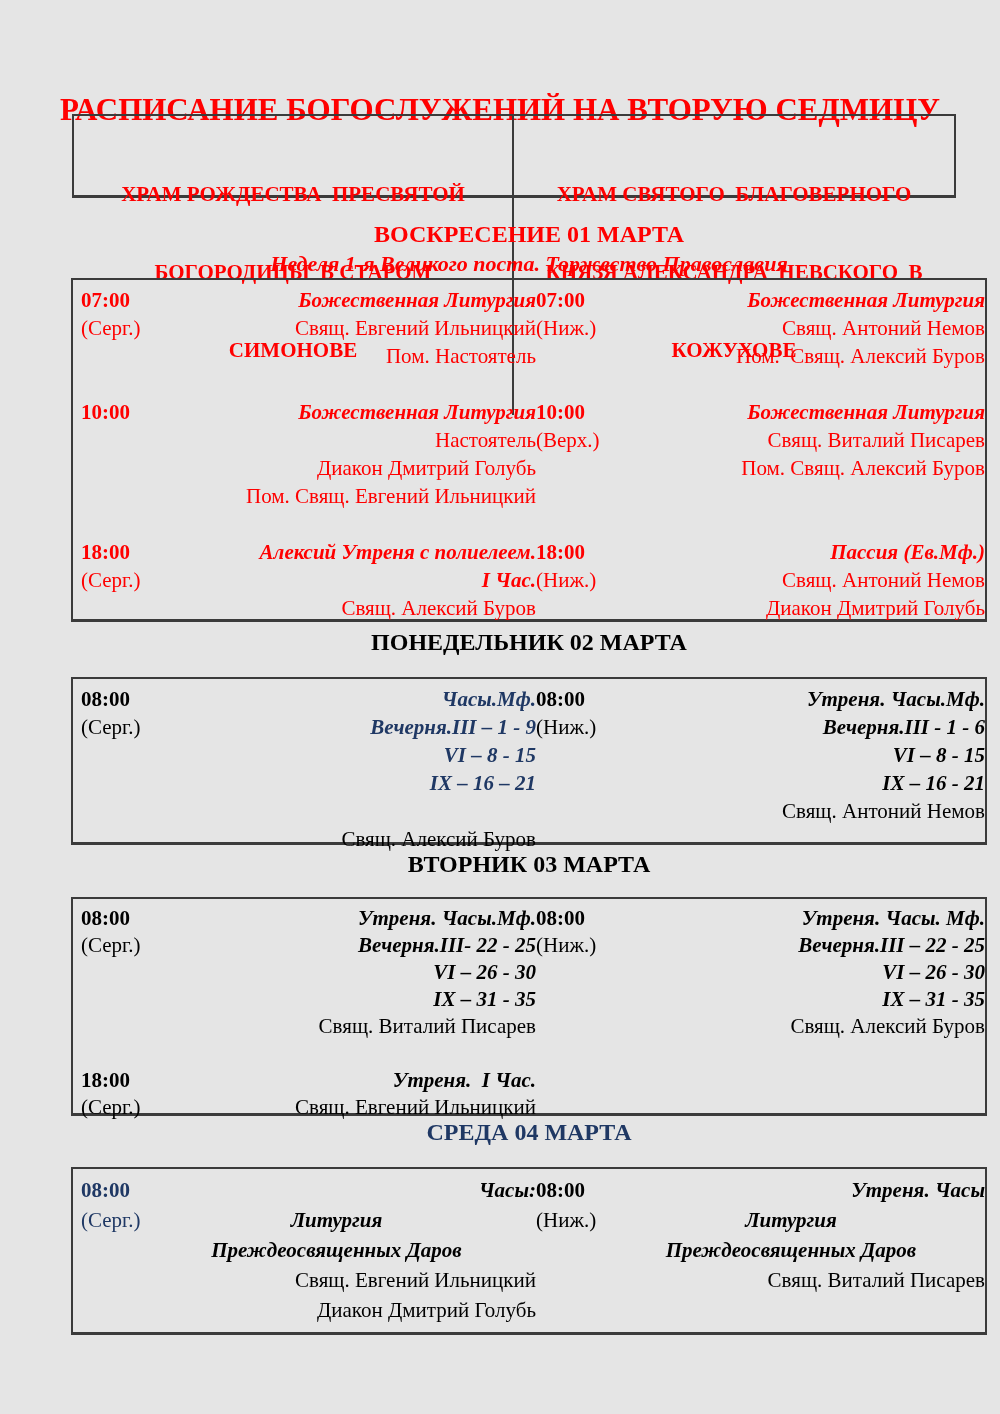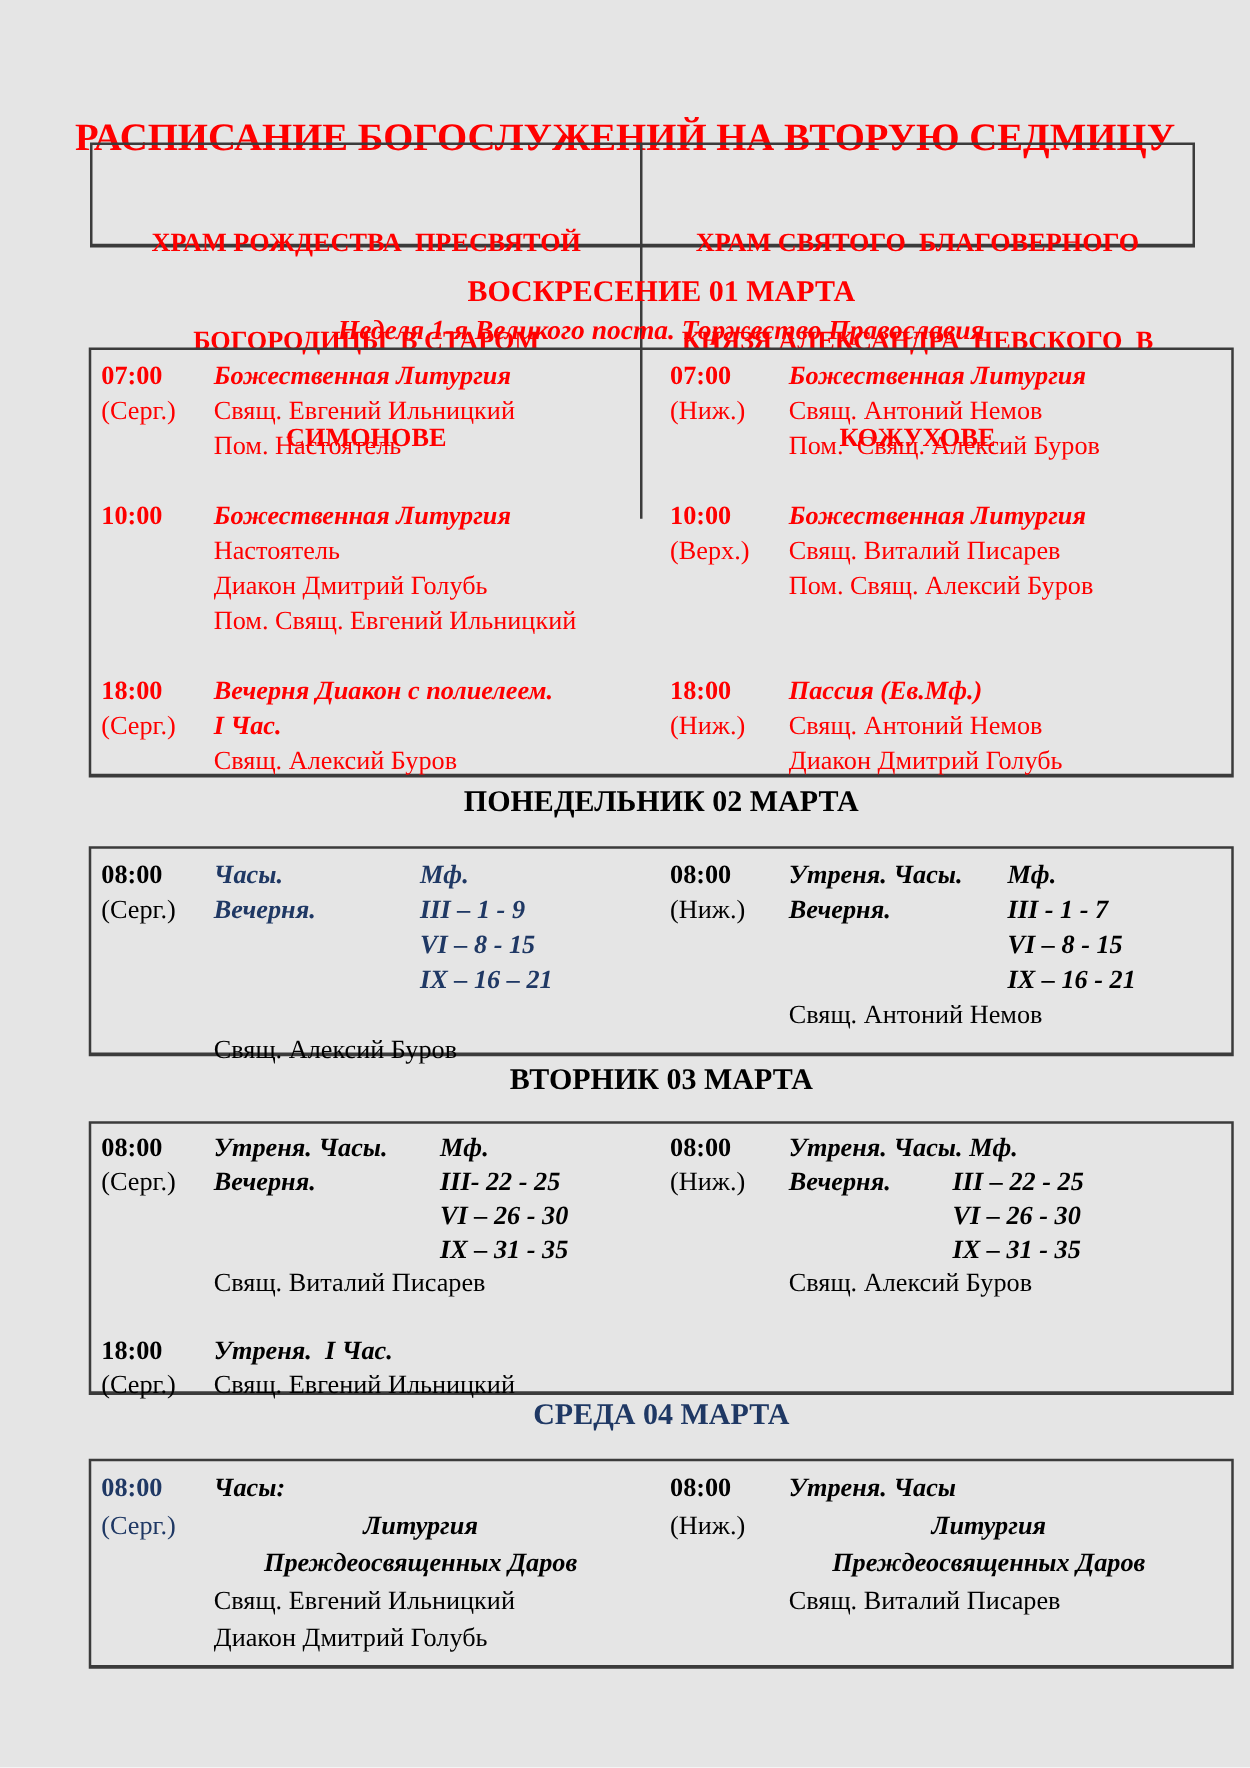--- a/index.html
+++ b/index.html
@@ -42,21 +42,21 @@
   }
   #sun-box{top:278px;height:344px;color:var(--red);line-height:28px;}
   #mon-box{top:677px;height:168px;line-height:28px;}
   #tue-box{top:897px;height:219px;line-height:27px;}
   #wed-box{top:1167px;height:168px;line-height:30px;}
   .block{display:grid;}
   .hl .block{grid-template-columns:90px 1fr;}
   .hr .block{grid-template-columns:95px 1fr;}
   .time{font-weight:bold;white-space:pre-wrap;}
   .loc{white-space:pre-wrap;}
-  .line{white-space:pre-wrap;min-height:1em;}
+  .line{white-space:pre-wrap;min-height:1em;text-align:right;}
   .bi{font-weight:bold;font-style:italic;}
   .navy{color:var(--navy);}
   .gap{height:28px;}
   #tue-box .gap{height:27px;}
   .svc{display:inline-block;white-space:pre-wrap;}
   #mon-box .hl .svc{min-width:165px;}
   #mon-box .hr .svc{min-width:175px;}
   #tue-box .hl .svc{min-width:181px;}
   #tue-box .hr .svc{min-width:131px;}
   .line.center{text-align:center;padding-right:34px;}
@@ -113,21 +113,21 @@
           <div class="line">Пом. Свящ. Евгений Ильницкий</div>
         </div>
       </div>
       <div class="gap"></div>
       <div class="block">
         <div>
           <div class="time">18:00</div>
           <div class="loc">(Серг.)</div>
         </div>
         <div>
-          <div class="line bi">Вечерня Диакон с полиелеем.</div>
+          <div class="line bi">Алексий Утреня с полиелеем.</div>
           <div class="line bi">I Час.</div>
           <div class="line">Свящ. Алексий Буров</div>
         </div>
       </div>
     </div>
     <div class="half hr">
       <div class="block">
         <div>
           <div class="time">07:00</div>
           <div class="loc">(Ниж.)</div>
@@ -186,21 +186,21 @@
       </div>
     </div>
     <div class="half hr">
       <div class="block">
         <div>
           <div class="time">08:00</div>
           <div class="loc">(Ниж.)</div>
         </div>
         <div>
           <div class="line"><span class="svc bi">Утреня. Часы.</span><span class="bi">Мф.</span></div>
-          <div class="line"><span class="svc bi">Вечерня.</span><span class="bi">III - 1 - 7</span></div>
+          <div class="line"><span class="svc bi">Вечерня.</span><span class="bi">III - 1 - 6</span></div>
           <div class="line"><span class="svc"></span><span class="bi">VI – 8 - 15</span></div>
           <div class="line"><span class="svc"></span><span class="bi">IX – 16 - 21</span></div>
           <div class="line">Свящ. Антоний Немов</div>
         </div>
       </div>
     </div>
   </div>
 
   <div class="day-head" id="tue-head">ВТОРНИК 03 МАРТА</div>
 

